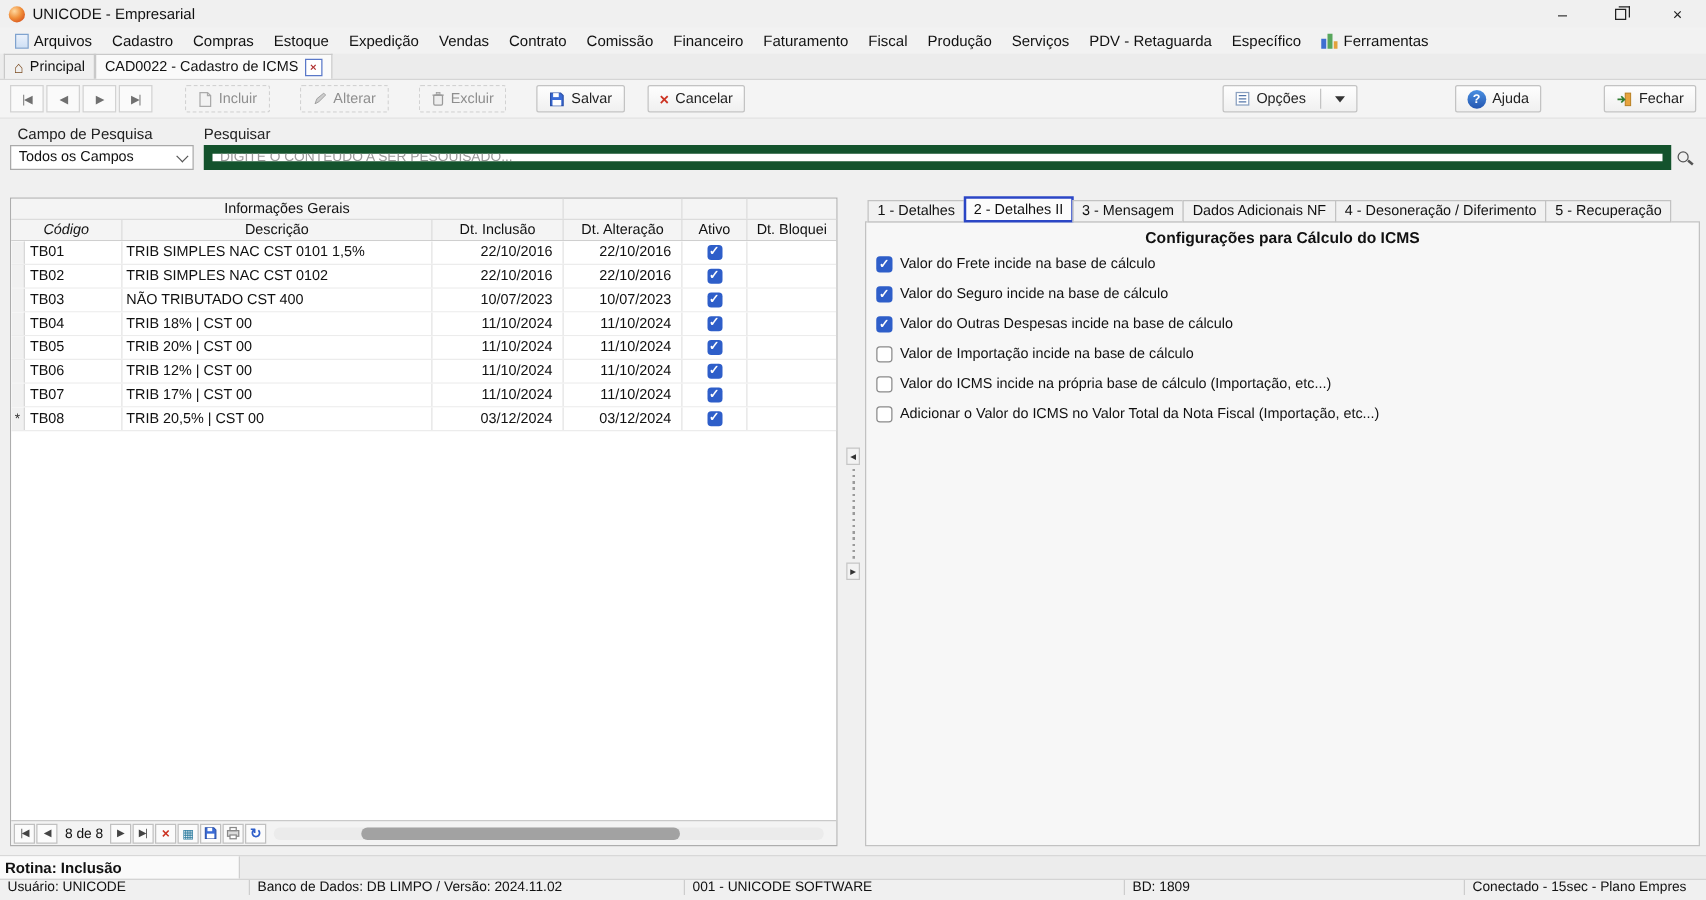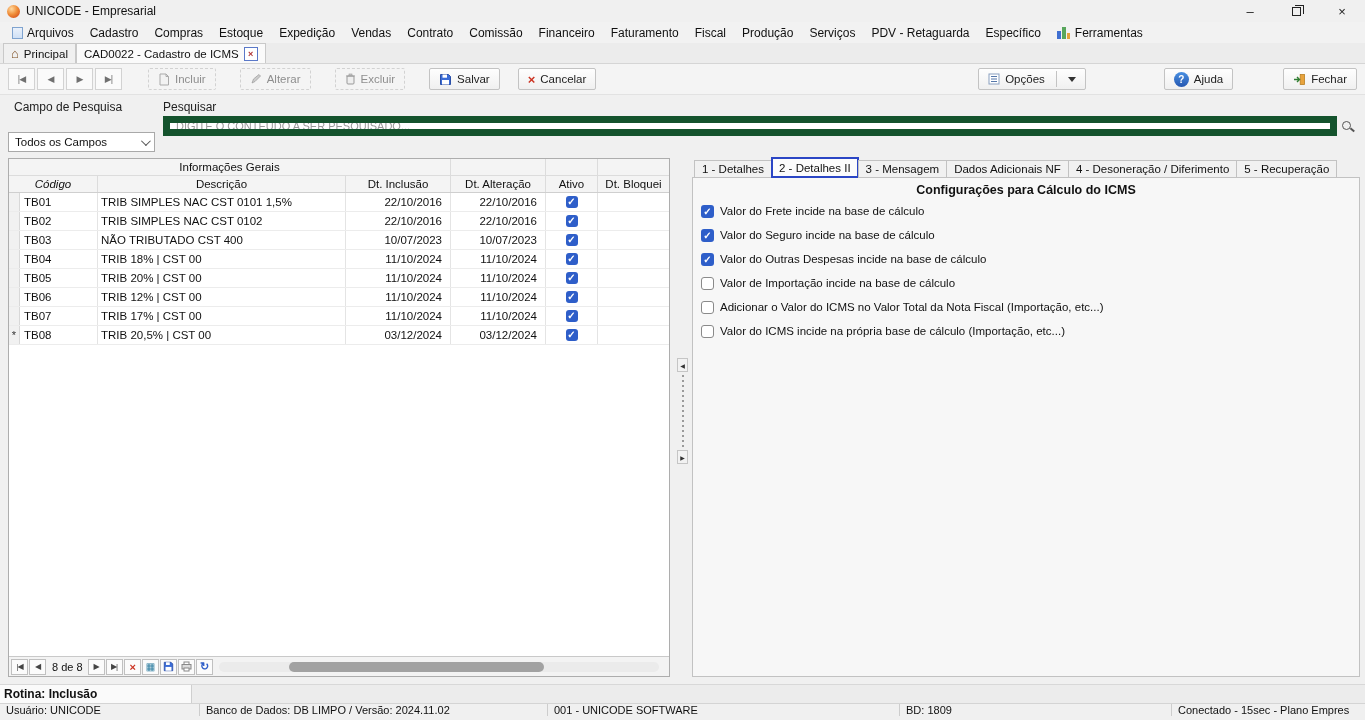--- a/index.html
+++ b/index.html
@@ -49,21 +49,21 @@
   .ml78 { margin-left:78px; } .ml50 { margin-left:50px; }
   .split { width:1px; height:16px; background:#c3c3c3; margin:0 2px 0 6px; }
   .chev-down { width:0; height:0; border-left:4px solid transparent; border-right:4px solid transparent; border-top:5px solid #333; margin-left:4px; }
   .x-red { color:var(--danger,#cc3322); font-size:13px; font-weight:bold; line-height:1; }
   .qicon { width:15px; height:15px; border-radius:50%; background:linear-gradient(#4a90e2,#2456b0); color:#fff; font-size:10px; font-weight:bold; display:flex; align-items:center; justify-content:center; }
 
   
   .search-block { position:absolute; top:96px; left:0; right:0; height:48px; }
   .s-label { position:absolute; top:4px; font-size:12px; color:#222; }
   .s-label.l1 { left:14px; } .s-label.l2 { left:163px; }
-  .s-select { position:absolute; left:8px; top:36px; width:147px; height:20px; border:1px solid #a9a9a9; background:#fff; display:flex; align-items:center; padding:0 6px; font-size:11.5px; }
+  .s-select { position:absolute; left:8px; top:20px; width:147px; height:20px; border:1px solid #a9a9a9; background:#fff; display:flex; align-items:center; padding:0 6px; font-size:11.5px; }
   .s-select .chev { margin-left:auto; width:7px; height:7px; border-right:1.5px solid #555; border-bottom:1.5px solid #555; transform:rotate(45deg) translateY(-2px); }
   .s-input { position:absolute; left:163px; right:28px; top:20px; height:20px; border:7px solid #14532d; background:#fff; padding:0 6px; font-size:11px; font-family:inherit; color:#333; }
   .s-input::placeholder { color:#9a9a9a; }
   .mag-btn { position:absolute; right:7px; top:21px; width:18px; height:18px; border:none; background:transparent; }
   .mag { position:relative; display:block; width:16px; height:16px; }
   .mag::before { content:""; position:absolute; left:2px; top:3px; width:7px; height:7px; border:1.5px solid #555; border-radius:50%; }
   .mag::after { content:""; position:absolute; left:10px; top:11px; width:5px; height:1.5px; background:#555; transform:rotate(40deg); }
 
   
   .grid-panel { position:absolute; left:8px; top:158px; width:662px; height:519px; background:#fff; border:1px solid #adadad; display:flex; flex-direction:column; }
@@ -506,26 +506,26 @@
           <span class="cb-label">Valor do Outras Despesas incide na base de cálculo</span>
         </div>
 
         <div class="check-row">
           <span class="cb off"></span>
           <span class="cb-label">Valor de Importação incide na base de cálculo</span>
         </div>
 
         <div class="check-row">
           <span class="cb off"></span>
-          <span class="cb-label">Adicionar o Valor do ICMS no Valor Total da Nota Fiscal (Importação, etc...)</span>
+          <span class="cb-label">Valor do ICMS incide na própria base de cálculo (Importação, etc...)</span>
         </div>
 
         <div class="check-row">
           <span class="cb off"></span>
-          <span class="cb-label">Valor do ICMS incide na própria base de cálculo (Importação, etc...)</span>
+          <span class="cb-label">Adicionar o Valor do ICMS no Valor Total da Nota Fiscal (Importação, etc...)</span>
         </div>
       </div>
   </div>
 </div>
 
 <div class="status-rotina">
   <div class="rot-cell">Rotina: Inclusão</div>
 </div>
 <div class="statusbar">
   <div class="sb-cell w1">Usuário: UNICODE</div>

